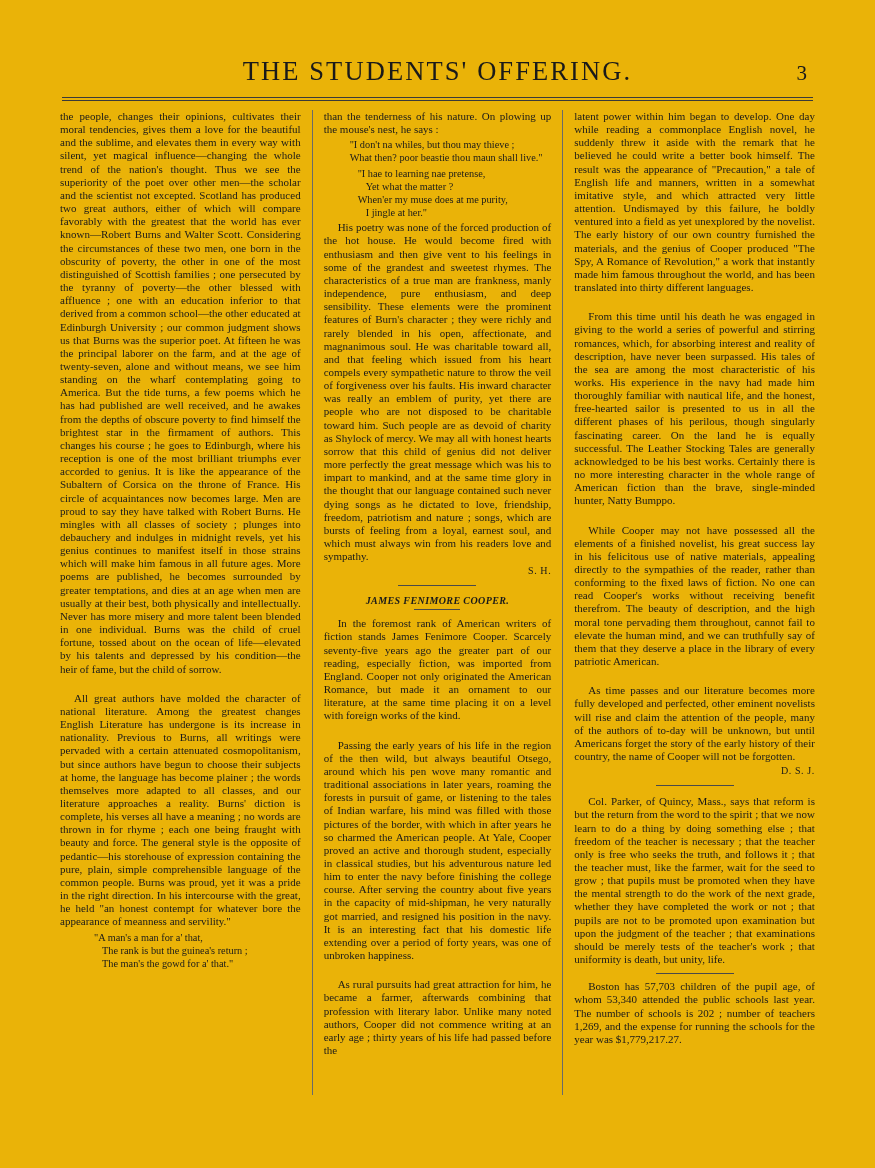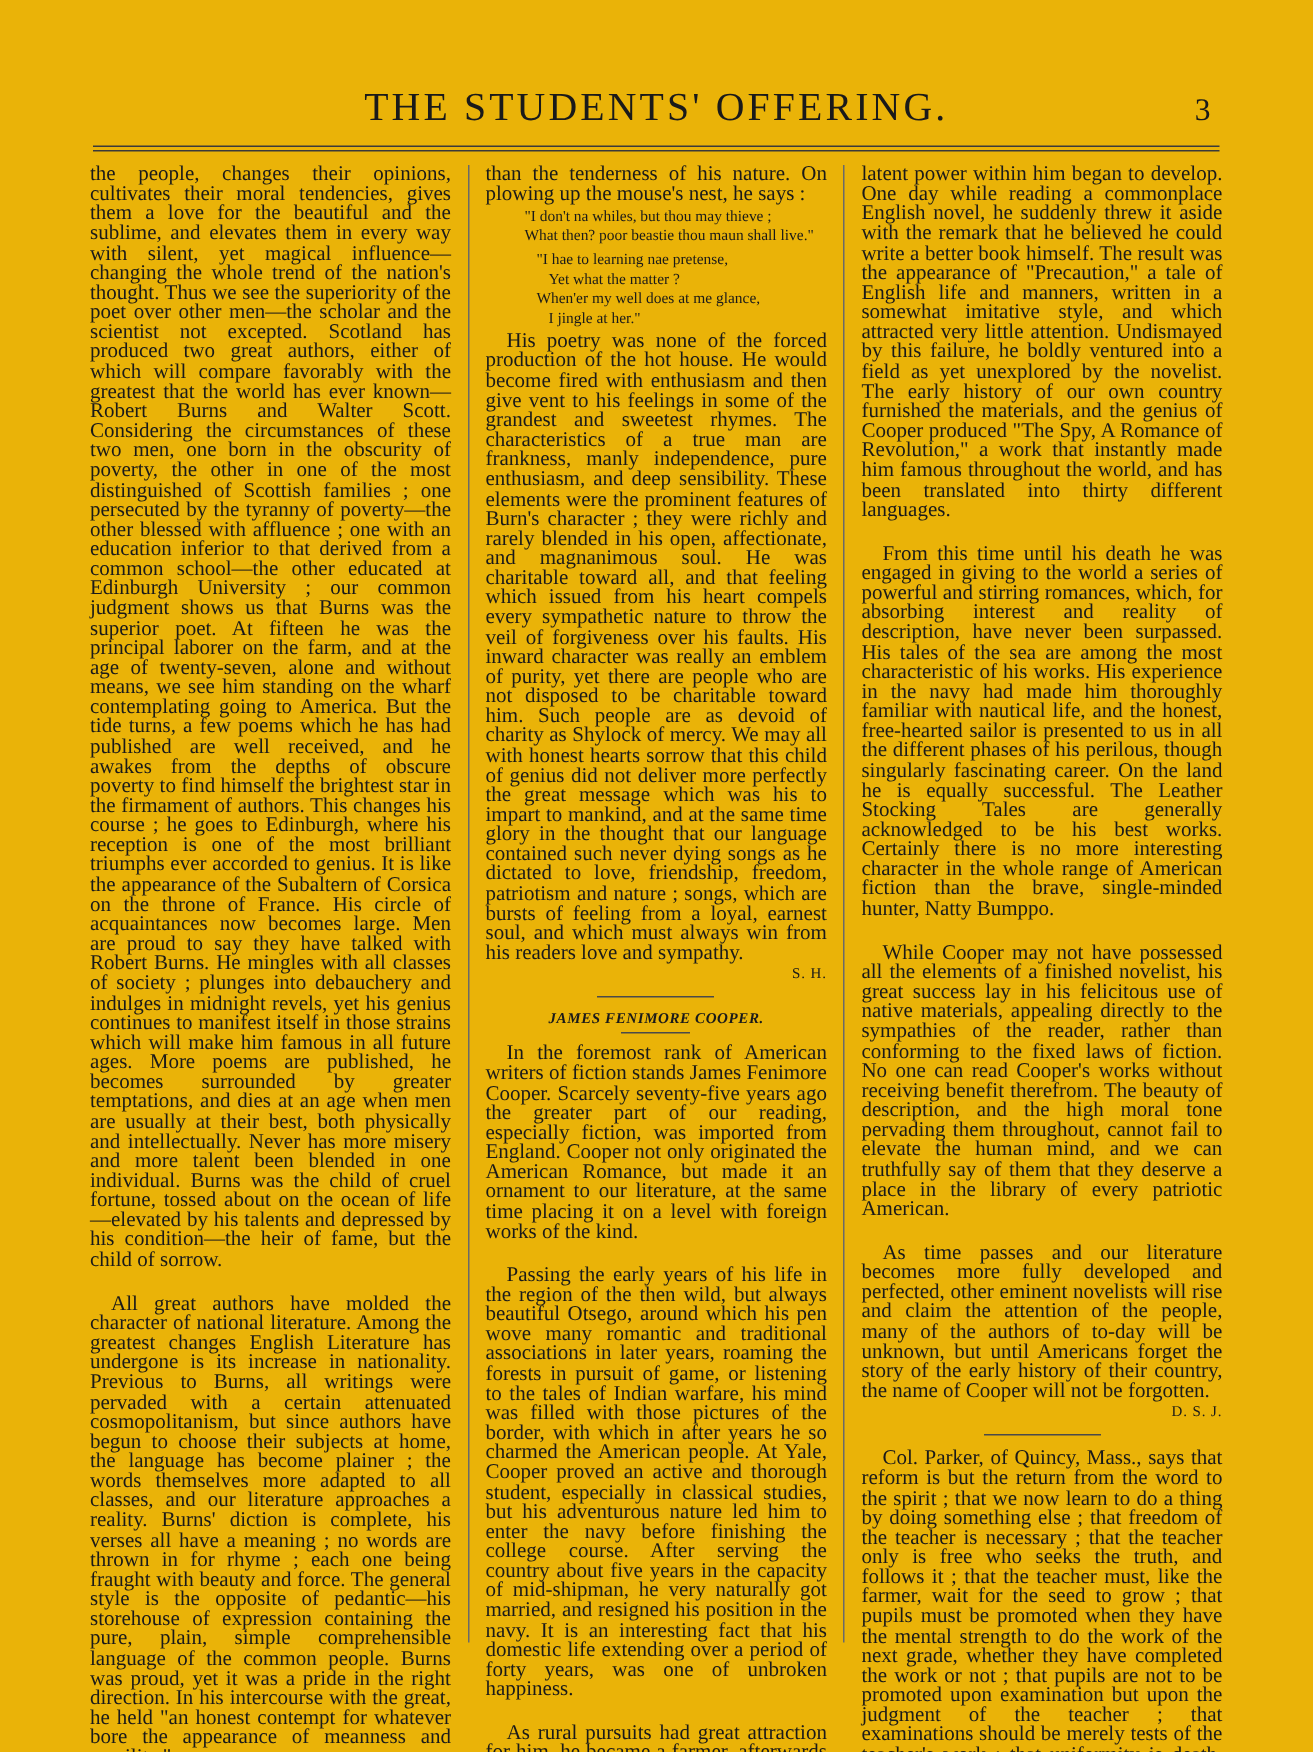--- a/index.html
+++ b/index.html
@@ -57,21 +57,21 @@
   .col {
     width: 33.33%;
     box-sizing: border-box;
     position: relative;
   }
   .col-1 { padding-right: 11px; }
   .col-2 { padding: 0 11px; border-left: 1px solid #6a6a6a; border-right: 1px solid #6a6a6a; }
   .col-3 { padding-left: 11px; }
   p {
     margin: 0;
-    font-size: 14px;
+    font-size: 11px;
     line-height: 13.15px;
     text-align: justify;
     text-justify: inter-word;
     hyphens: none;
     text-indent: 14px;
   }
   p.noindent { text-indent: 0; }
   p + p { margin-top: 16px; }
   .verse {
     font-size: 10.3px;
@@ -136,21 +136,21 @@
 
     <div class="col col-2">
       <p class="noindent">than the tenderness of his nature.  On plowing up the mouse's nest, he says :</p>
       <div class="verse">
         <div class="v1">"I don't na whiles, but thou may thieve ;</div>
         <div class="v1">What then? poor beastie thou maun shall live."</div>
       </div>
       <div class="verse">
         <div class="v2">"I hae to learning nae pretense,</div>
         <div class="v3">Yet what the matter ?</div>
-        <div class="v2">When'er my well does at me glance,</div>
+        <div class="v2">When'er my muse does at me purity,</div>
         <div class="v3">I jingle at her."</div>
       </div>
       <p>His poetry was none of the forced production of the hot house. He would become fired with enthusiasm and then give vent to his feelings in some of the grandest and sweetest rhymes. The characteristics of a true man are frankness, manly independence, pure enthusiasm, and deep sensibility. These elements were the prominent features of Burn's character ; they were richly and rarely blended in his open, affectionate, and magnanimous soul. He was charitable toward all, and that feeling which issued from his heart compels every sympathetic nature to throw the veil of forgiveness over his faults. His inward character was really an emblem of purity, yet there are people who are not disposed to be charitable toward him. Such people are as devoid of charity as Shylock of mercy. We may all with honest hearts sorrow that this child of genius did not deliver more perfectly the great message which was his to impart to mankind, and at the same time glory in the thought that our language contained such never dying songs as he dictated to love, friendship, freedom, patriotism and nature ; songs, which are bursts of feeling from a loyal, earnest soul, and which must always win from his readers love and sympathy.</p>
       <div class="sig">S. H.</div>
 
       <div class="short-rule"></div>
 
       <div class="article-title">JAMES FENIMORE COOPER.</div>
       <div class="title-underline"></div>
 

